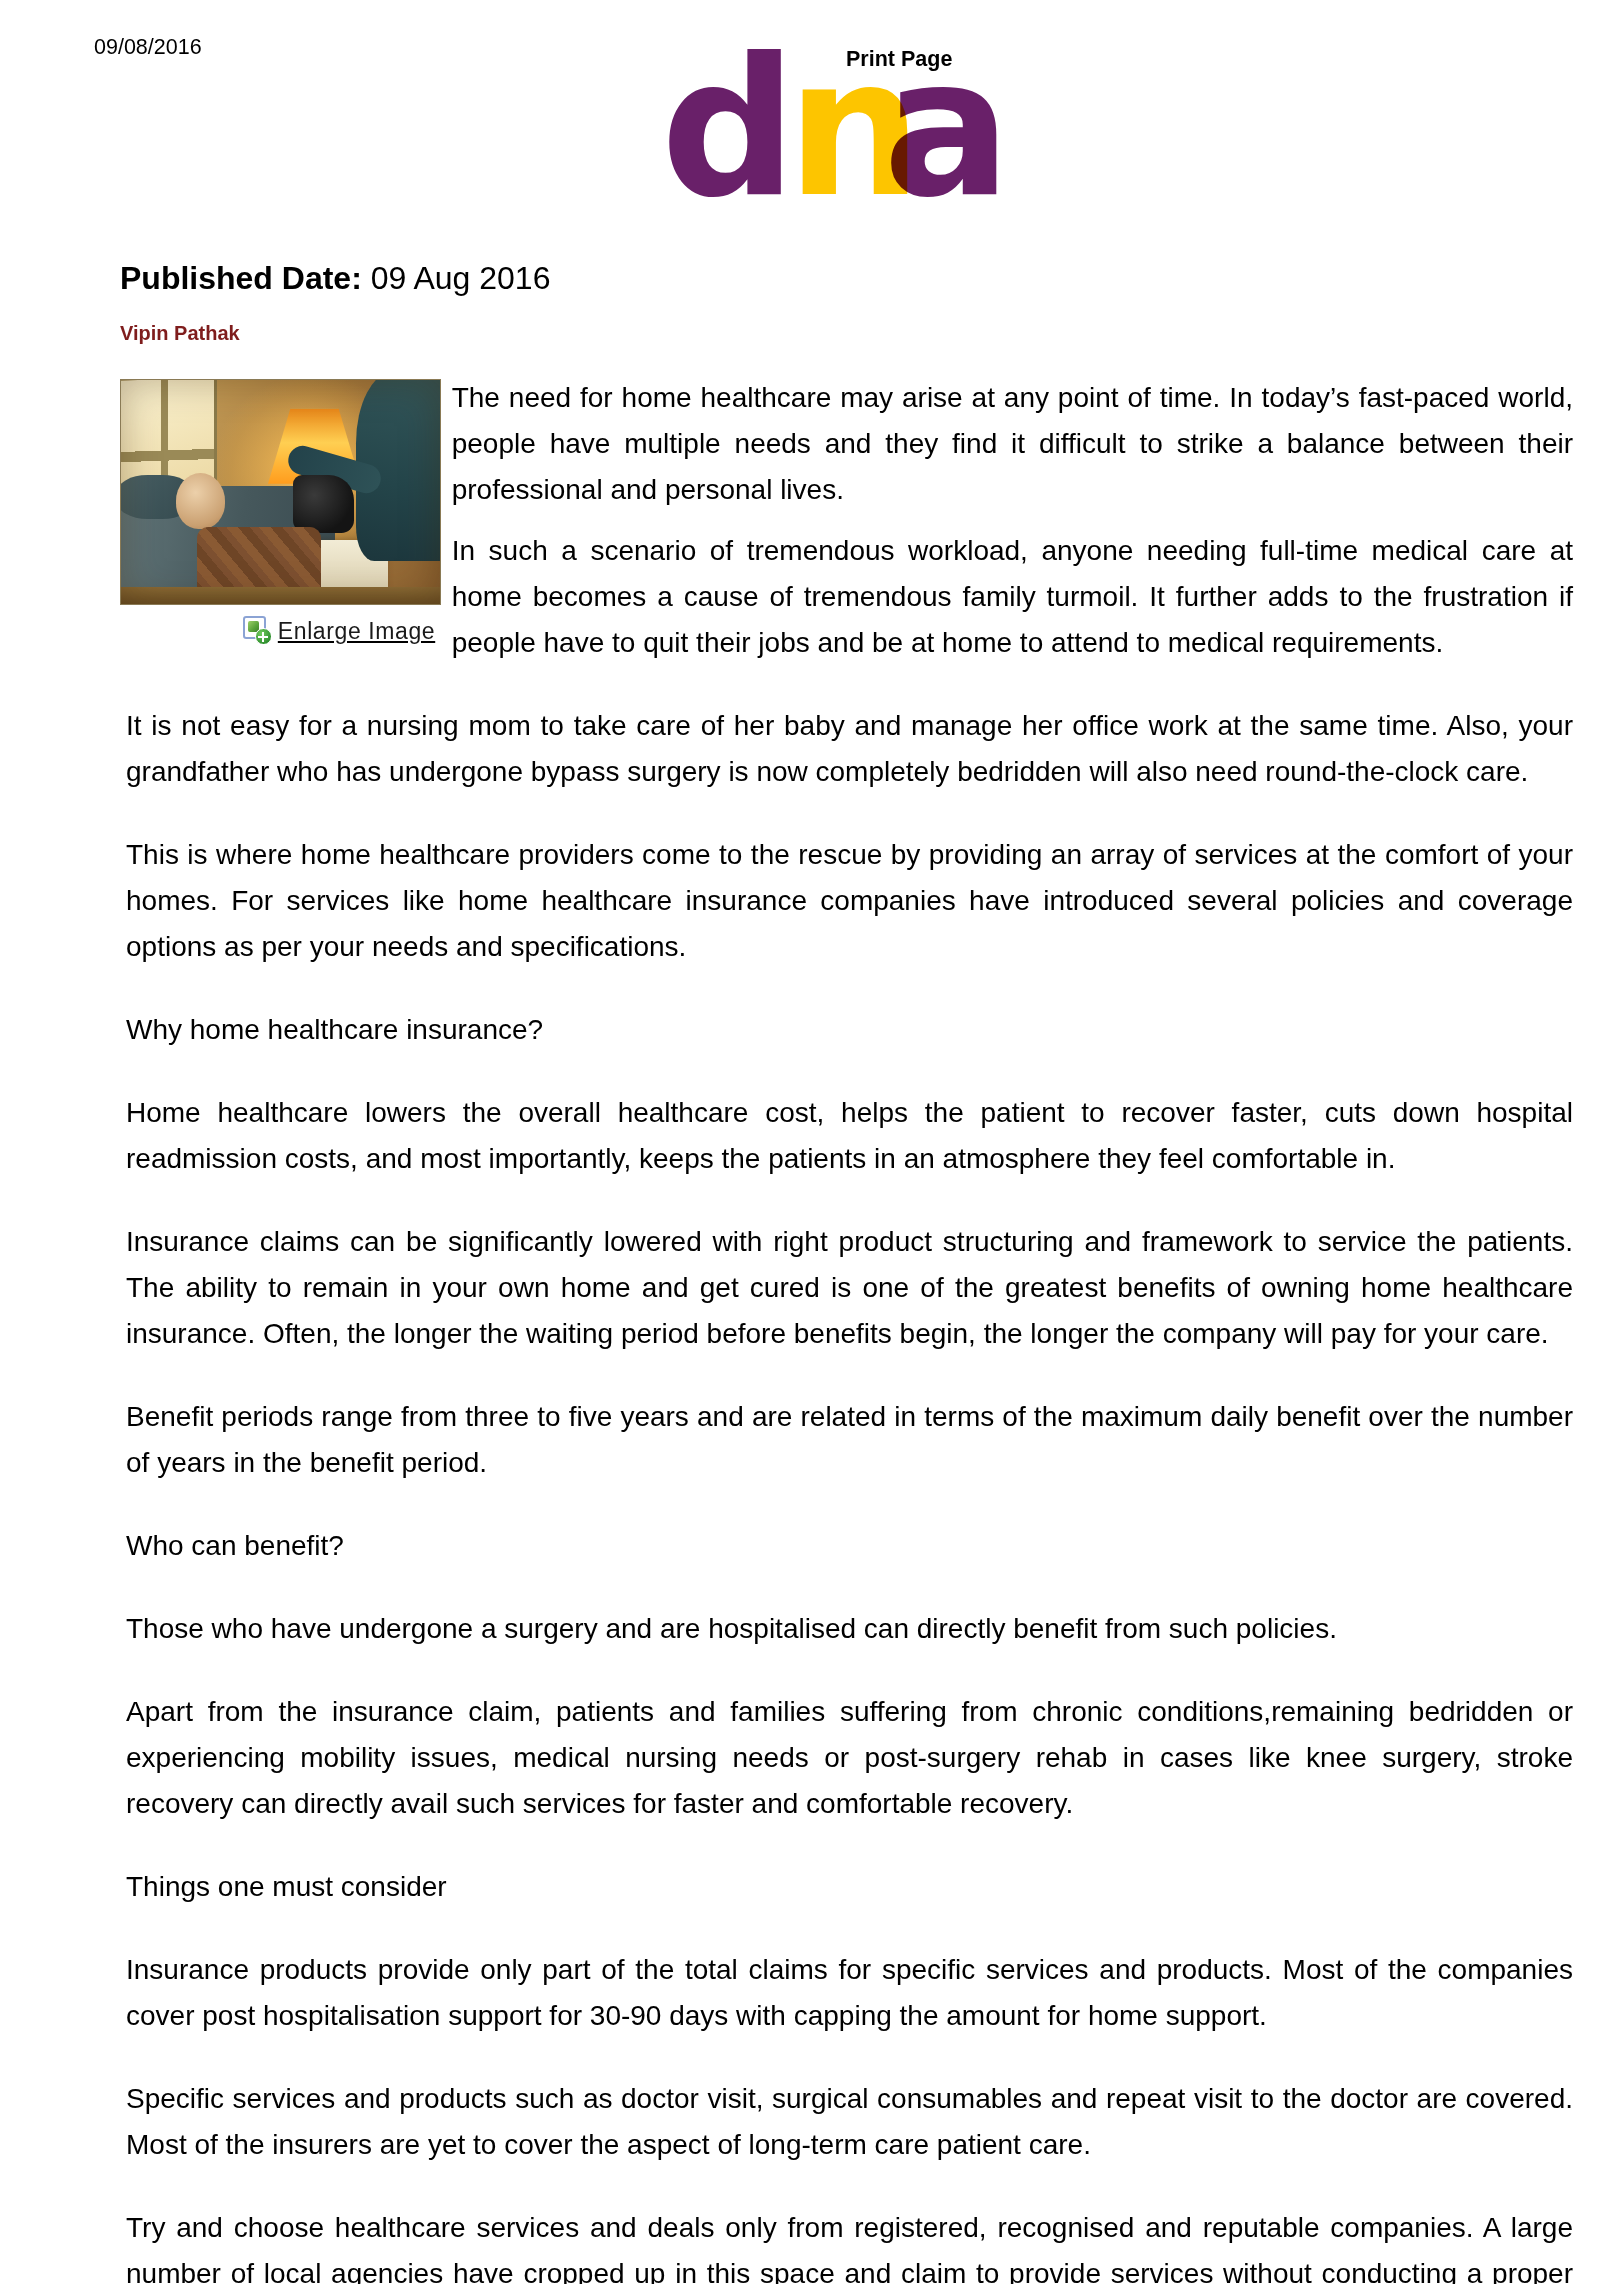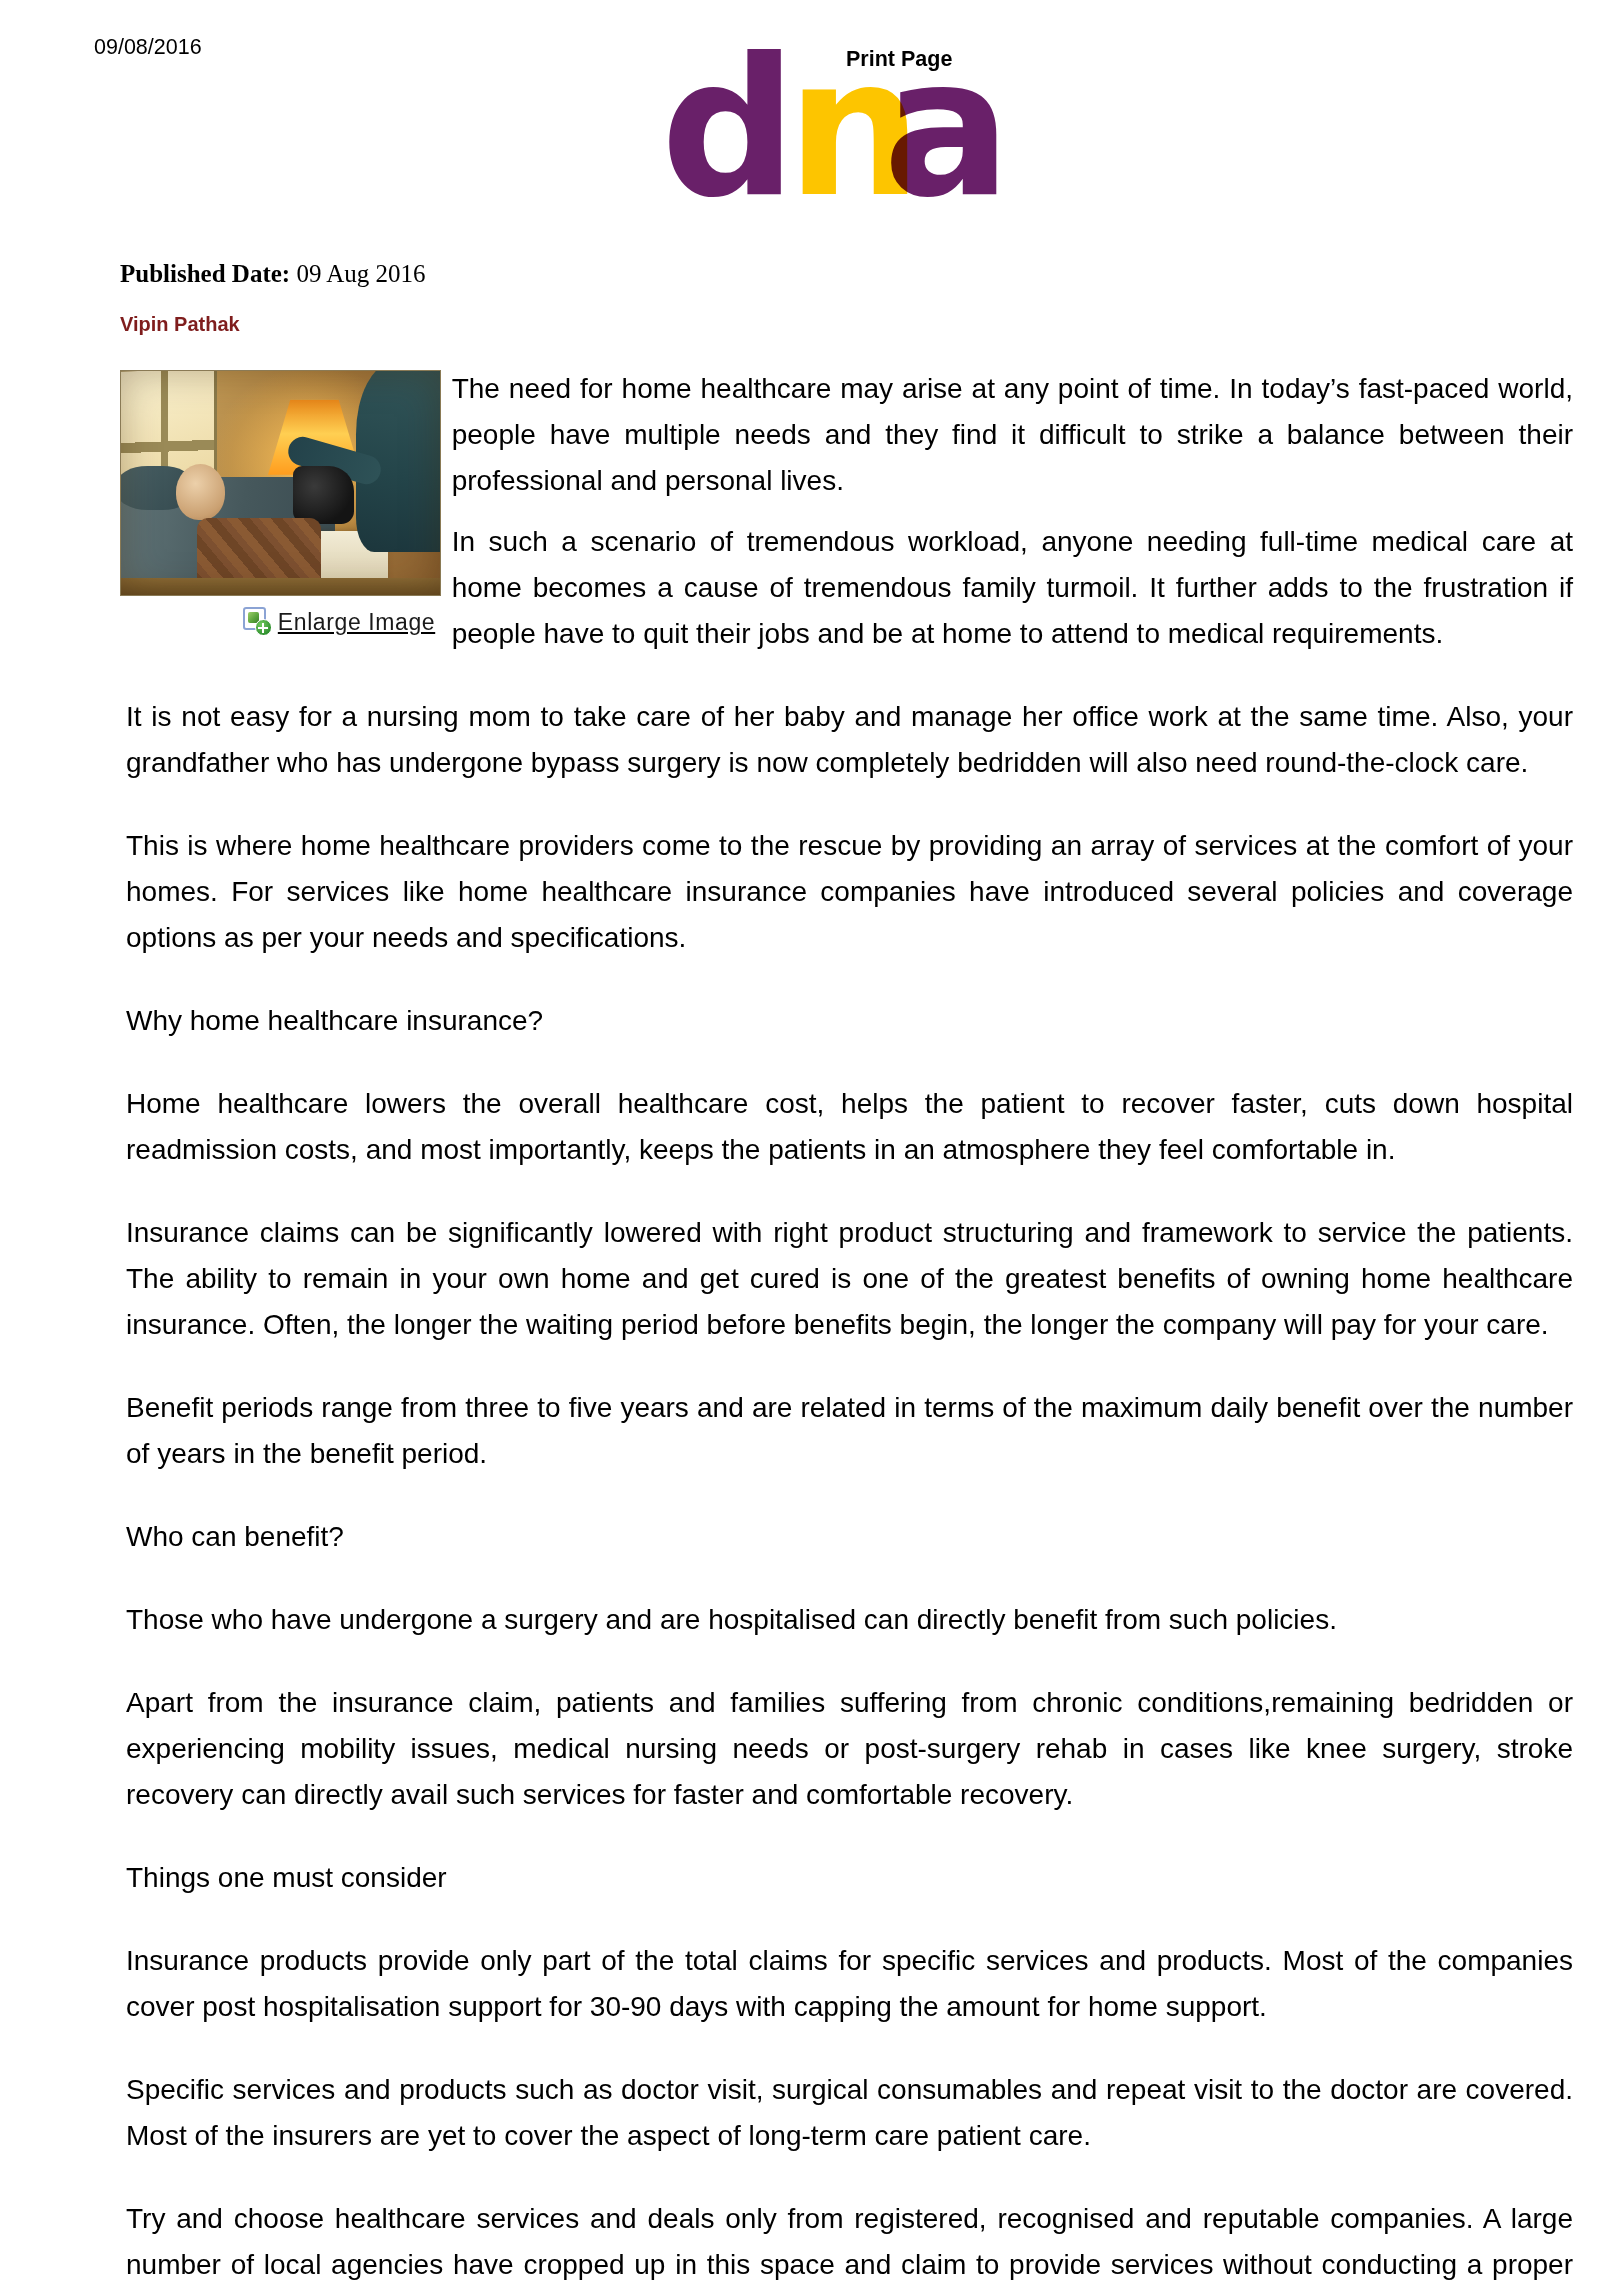--- a/index.html
+++ b/index.html
@@ -32,21 +32,21 @@
     font-size:190px;
     line-height:184px;
     letter-spacing:0;
     display:inline-block;
   }
   .l-d{color:var(--dna-purple);z-index:3;}
   .l-n{color:var(--dna-yellow);margin-left:-10px;z-index:1;}
   .l-a{color:var(--dna-purple);margin-left:-39px;z-index:2;mix-blend-mode:multiply;}
   
   .content{padding:0 71px 0 92px;}
-  .published{margin:39px 0 0 0;font-size:25px;font-family:Liberation Serif, serif;}
+  .published{margin:39px 0 0 0;font-size:32px;}
   .published b{font-weight:bold;}
   h1.headline{
     margin:29px 0 0 0;
     font-size:47px;
     font-weight:bold;
     letter-spacing:-0.6px;
   }
   .author{
     margin-top:25px;
     font-size:20px;

